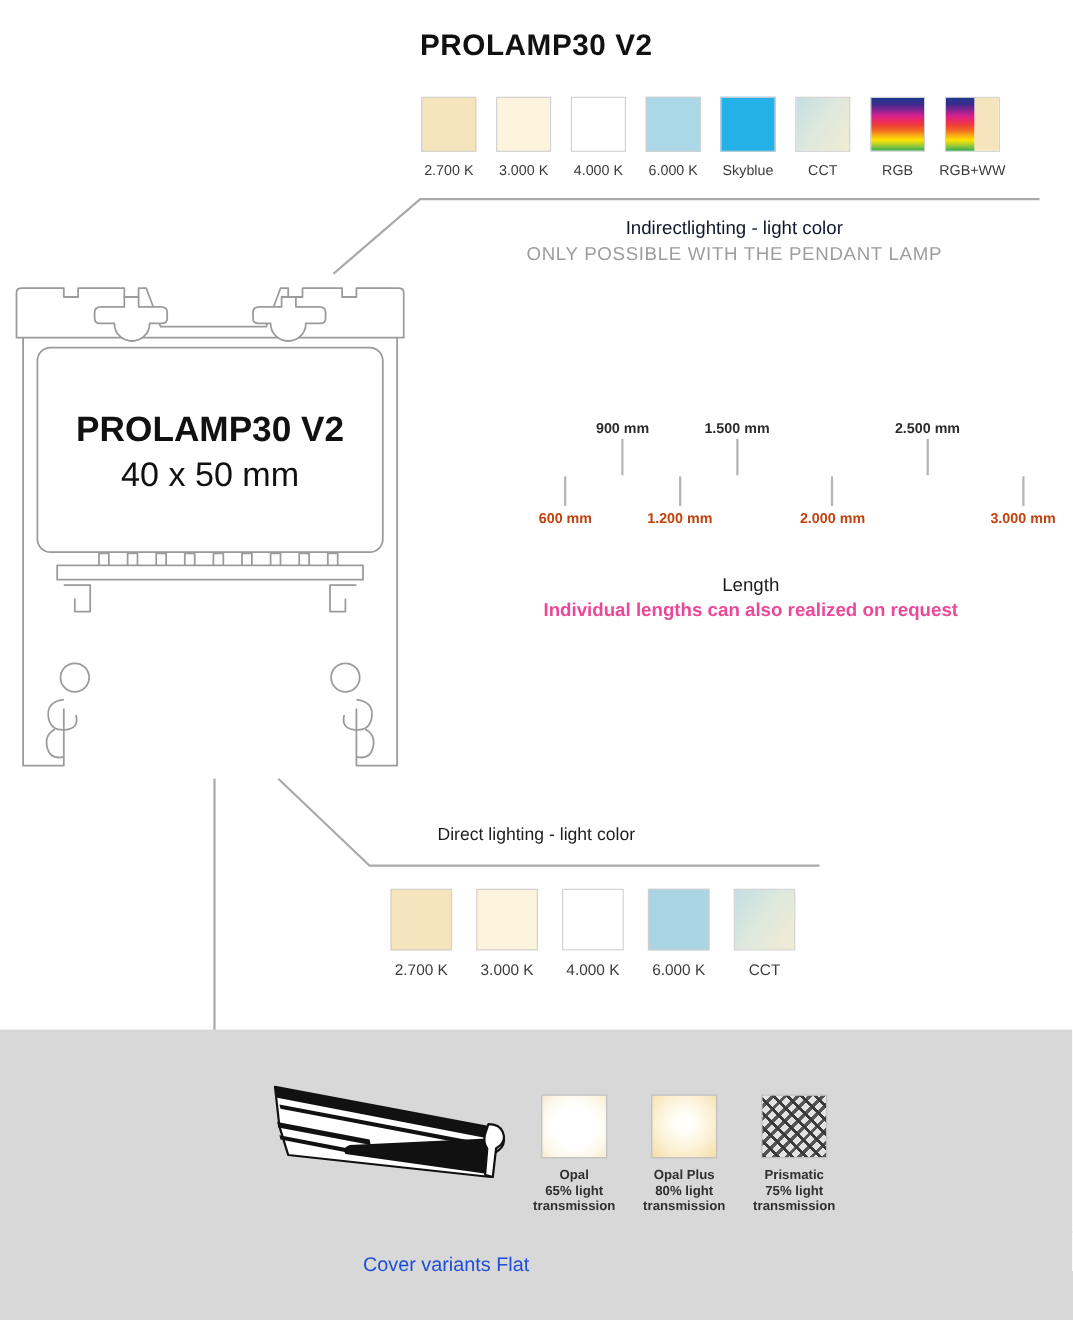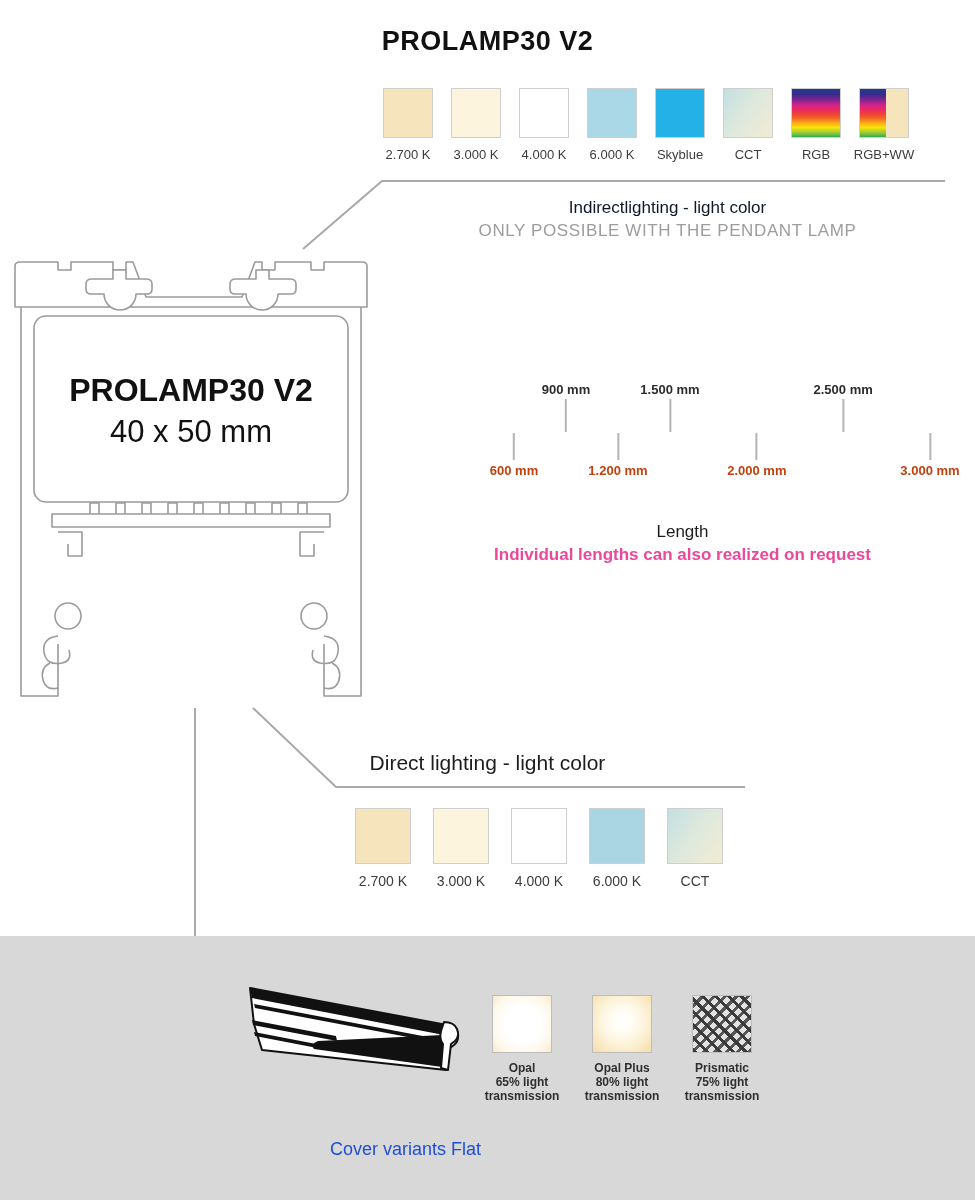--- a/index.html
+++ b/index.html
@@ -33,21 +33,21 @@
   .sw-rgbww .half-rgb{width:54%;height:100%;background:linear-gradient(180deg,#1e3a8f 0%,#3b2b8c 12%,#8c2390 24%,#d6218c 34%,#ed2a5e 44%,#ef4136 52%,#f26d21 62%,#f9a61a 70%,#ffe400 80%,#8dc63f 92%,#2fae4a 100%);}
   .sw-rgbww .half-ww{width:46%;height:100%;background:#f6e4bc;}
 
   
   .indirect-head{left:400px;top:198px;width:535px;text-align:center;}
   .indirect-head .h1{font-size:17px;color:#0f172a;}
   .indirect-head .h2{font-size:17px;color:#9d9d9d;letter-spacing:.6px;margin-top:3px;}
   .length-head{left:410px;top:498px;width:545px;text-align:center;margin-top:24px;}
   .length-head .h1{font-size:17px;color:#1d1d1d;}
   .length-head .h2{font-size:17px;font-weight:700;color:#ec4899;margin-top:3px;}
-  .direct-head{left:310px;top:751px;width:355px;text-align:center;font-size:21px;color:#1d1d1d;}
+  .direct-head{left:310px;top:751px;width:355px;text-align:center;font-size:16px;color:#1d1d1d;}
   .cover-head{left:330px;top:1139px;font-size:18px;color:#1d4ed8;}
 
   
   .scale-wrap{left:410px;top:382px;width:520px;height:96px;}
   .scale-bar{position:absolute;left:0;top:37px;width:520px;height:26px;background:#e3e3e3;}
   .scale-bar .bar-label{padding-left:8px;line-height:26px;font-size:17px;color:#3a3a3a;}
   .tick{position:absolute;transform:translateX(-50%);text-align:center;}
   .tick-line{width:2px;background:#b4b4b4;margin:0 auto;}
   .tick.up{top:0;}
   .tick.up .tick-label{font-size:13px;font-weight:700;color:#2b2b2b;white-space:nowrap;}

